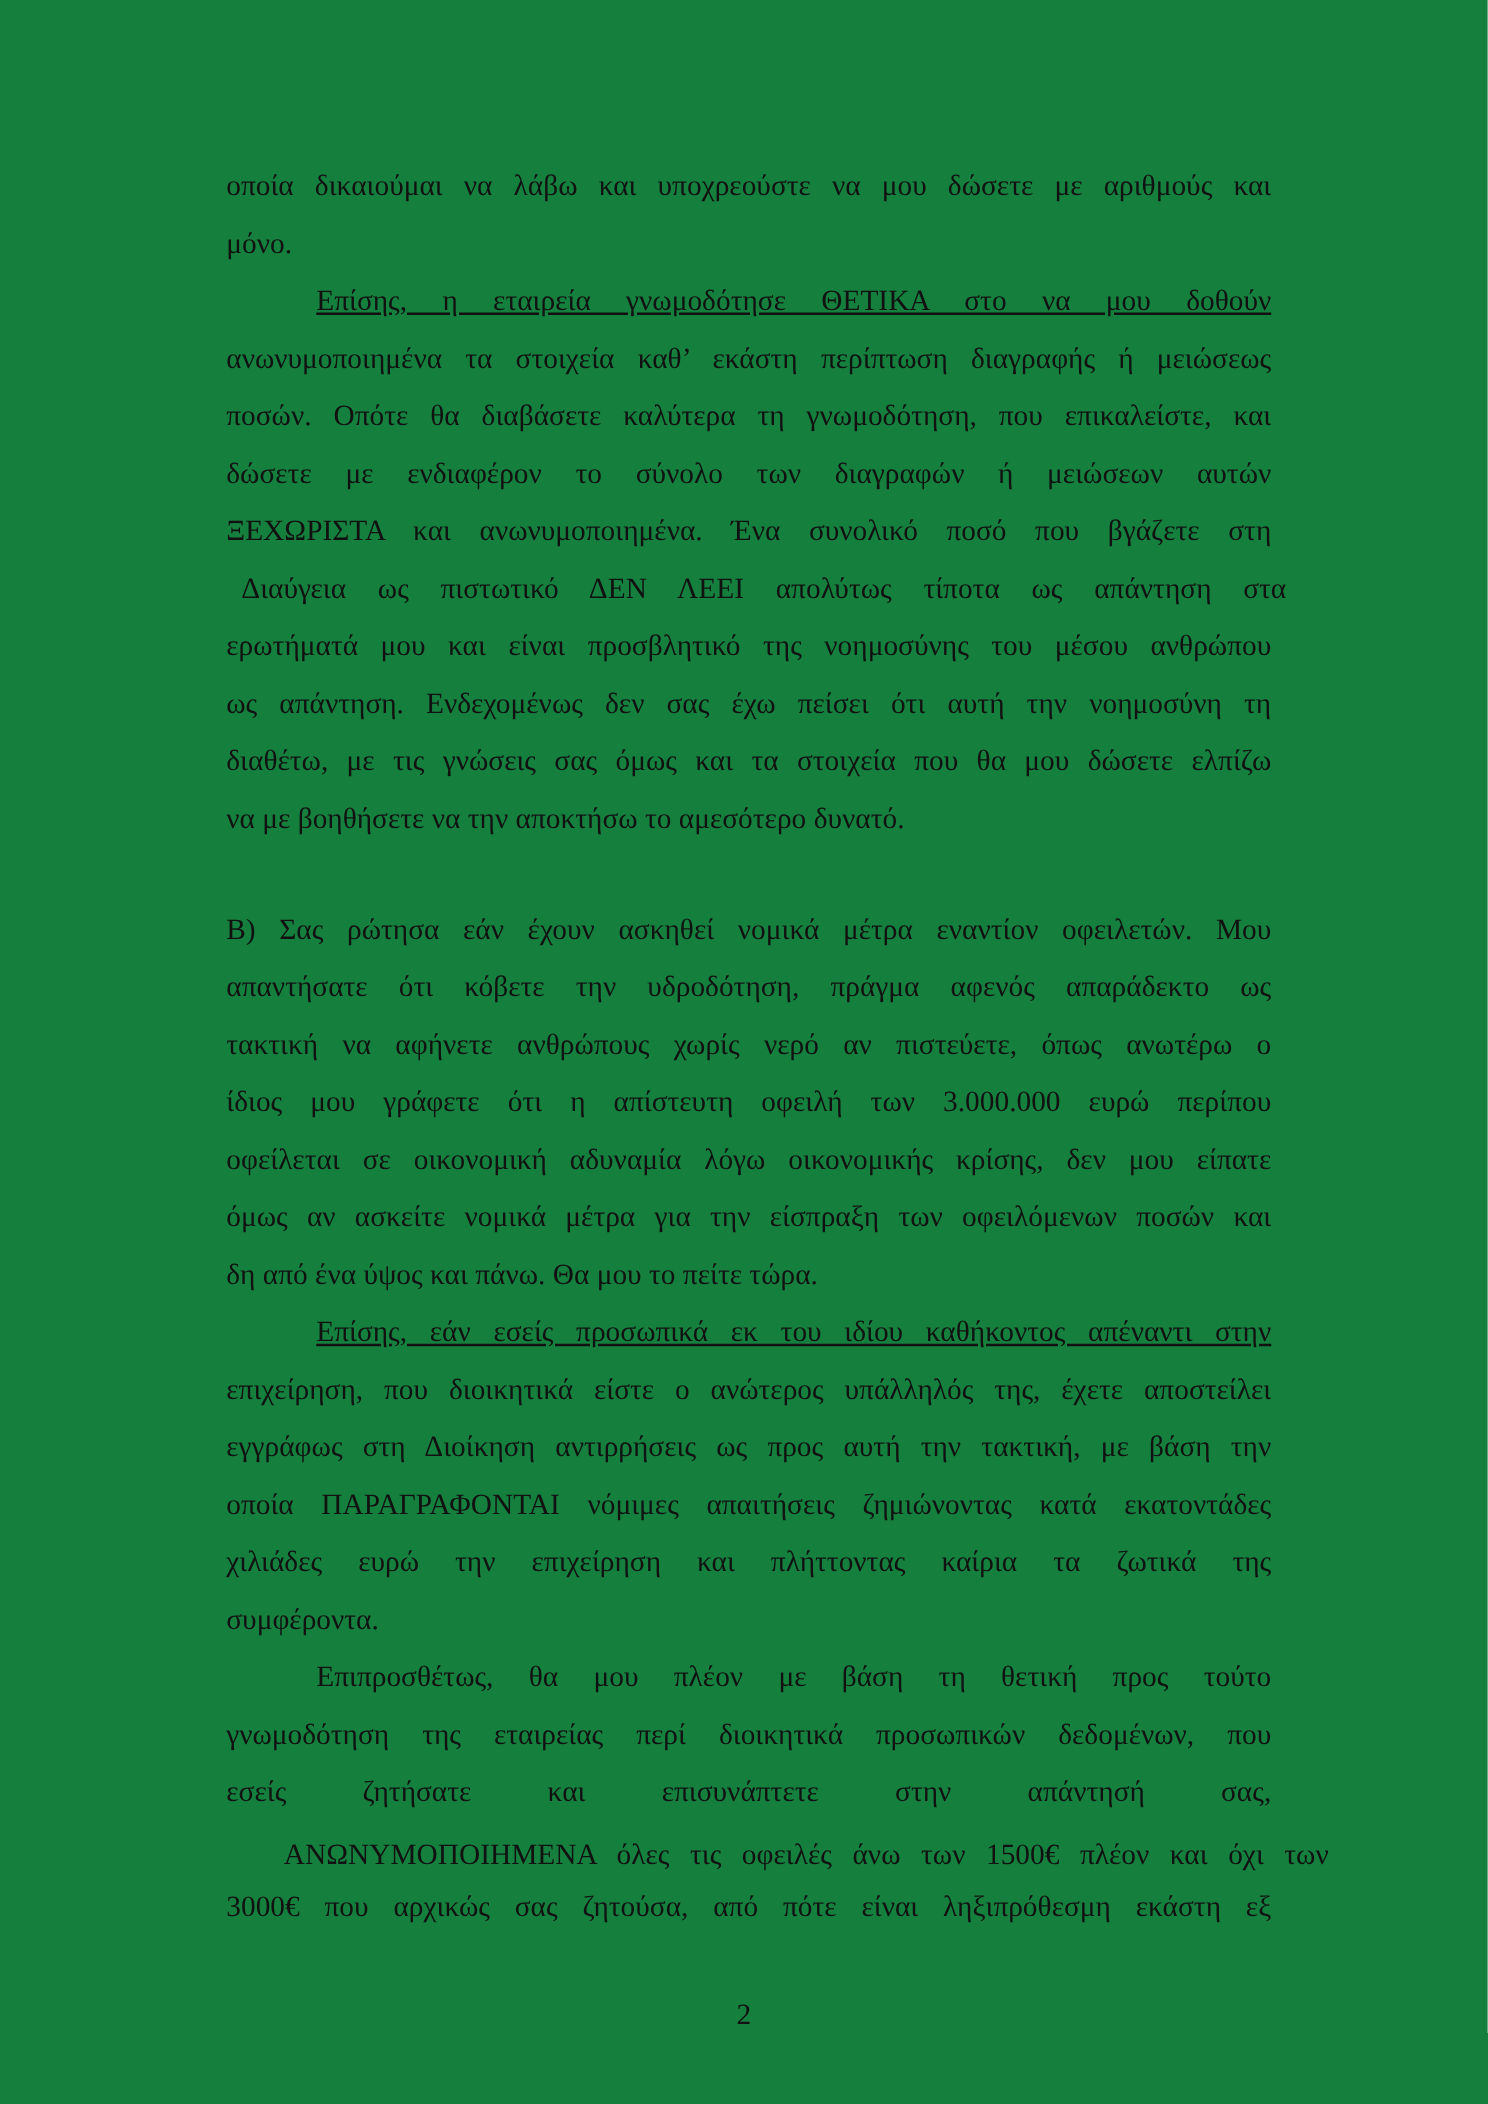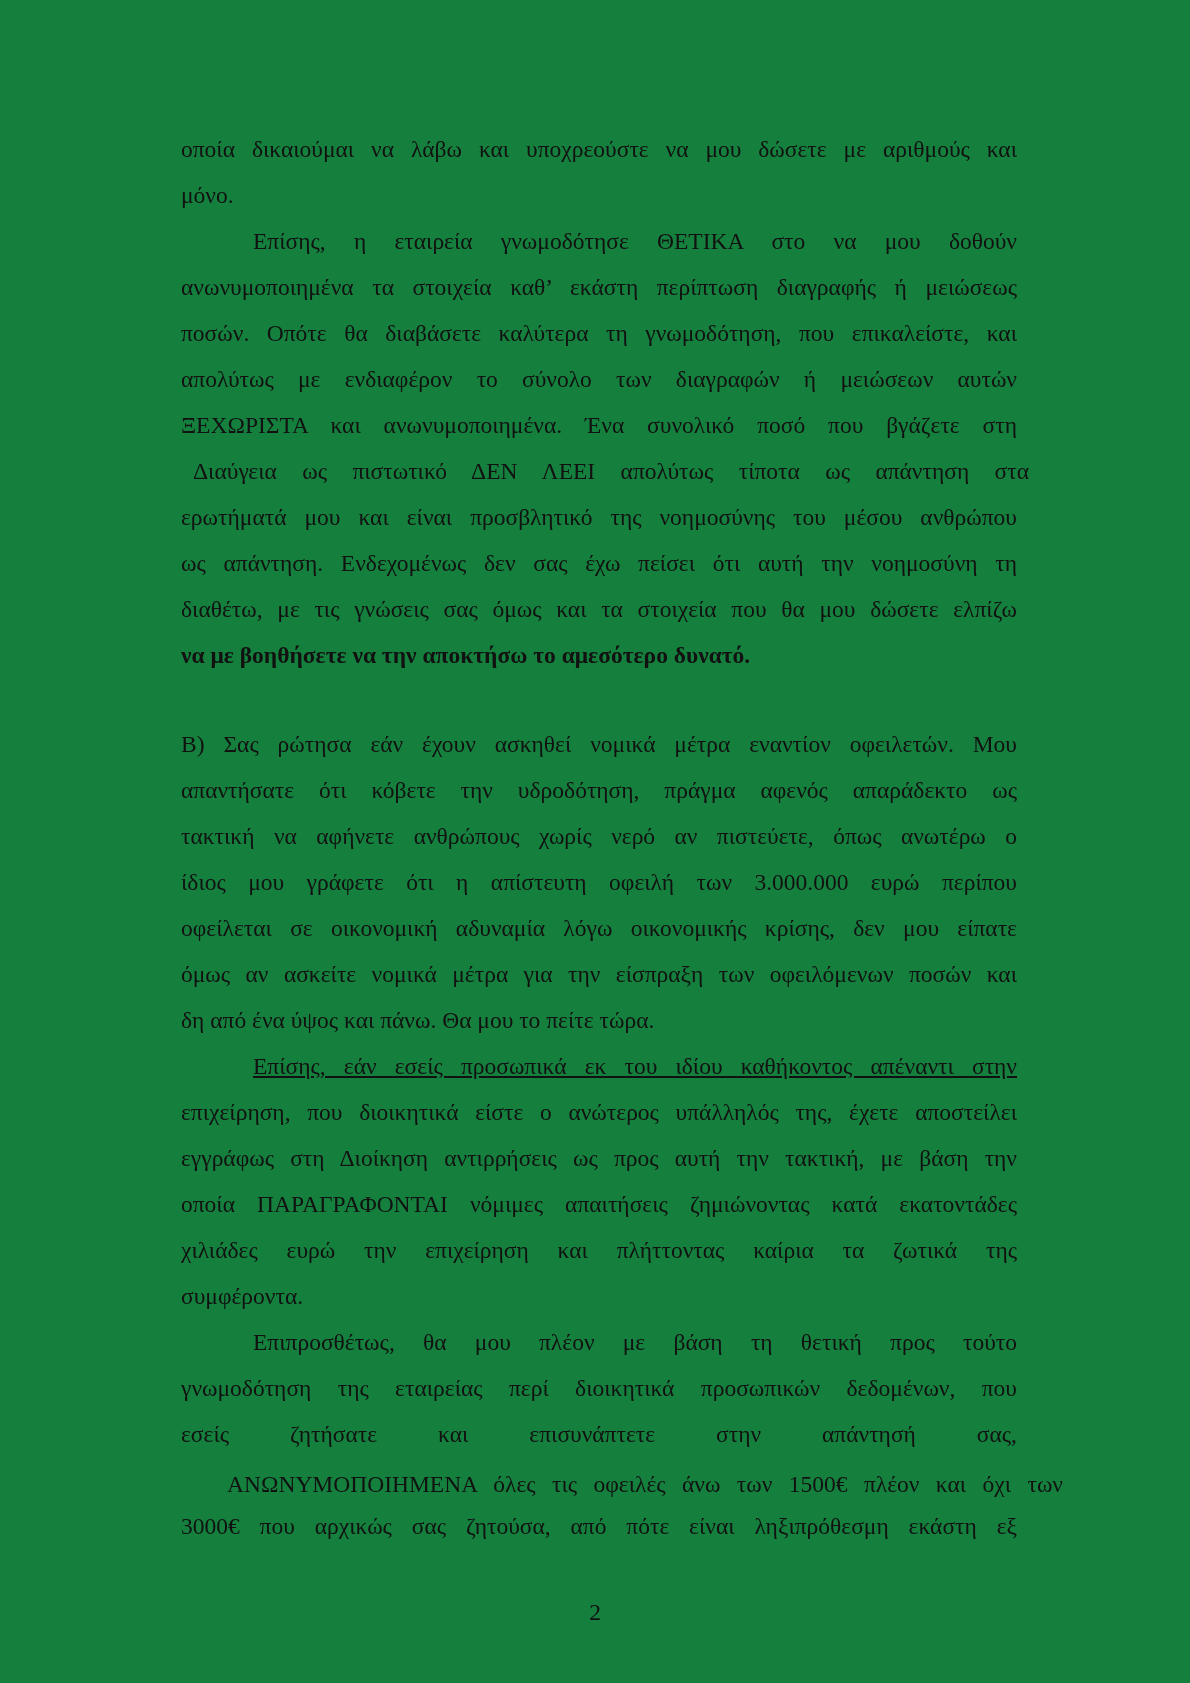--- a/index.html
+++ b/index.html
@@ -58,30 +58,30 @@
     line-height: 30px;
   }
 </style>
 </head>
 <body>
 
 <div class="page">
   <div class="text-block" id="text-block" style="top:0;">
       <div class="line justify" style="top: 134px;">οποία δικαιούμαι να λάβω και υποχρεούστε να μου δώσετε με αριθμούς και</div>
       <div class="line" style="top: 180px;">μόνο.</div>
-      <div class="line justify indent" style="top: 226px;">Επίσης, η εταιρεία γνωμοδότησε ΘΕΤΙΚΑ στο να μου δοθούν</div>
+      <div class="line justify indent" style="top: 226px; text-decoration: underline;">Επίσης, η εταιρεία γνωμοδότησε ΘΕΤΙΚΑ στο να μου δοθούν</div>
       <div class="line justify" style="top: 272px;">ανωνυμοποιημένα τα στοιχεία καθ’ εκάστη περίπτωση διαγραφής ή μειώσεως</div>
       <div class="line justify" style="top: 318px;">ποσών. Οπότε θα διαβάσετε καλύτερα τη γνωμοδότηση, που επικαλείστε, και</div>
-      <div class="line justify" style="top: 364px;">απολύτως με ενδιαφέρον το σύνολο των διαγραφών ή μειώσεων αυτών</div>
+      <div class="line justify" style="top: 364px;">δώσετε με ενδιαφέρον το σύνολο των διαγραφών ή μειώσεων αυτών</div>
       <div class="line justify" style="top: 410px;">ΞΕΧΩΡΙΣΤΑ και ανωνυμοποιημένα. Ένα συνολικό ποσό που βγάζετε στη</div>
       <div class="line justify" style="top: 456px; margin-left: 12px;">Διαύγεια ως πιστωτικό ΔΕΝ ΛΕΕΙ απολύτως τίποτα ως απάντηση στα</div>
       <div class="line justify" style="top: 502px;">ερωτήματά μου και είναι προσβλητικό της νοημοσύνης του μέσου ανθρώπου</div>
       <div class="line justify" style="top: 548px;">ως απάντηση. Ενδεχομένως δεν σας έχω πείσει ότι αυτή την νοημοσύνη τη</div>
       <div class="line justify" style="top: 594px;">διαθέτω, με τις γνώσεις σας όμως και τα στοιχεία που θα μου δώσετε ελπίζω</div>
-      <div class="line" style="top: 640px; font-weight: bold;">να με βοηθήσετε να την αποκτήσω το αμεσότερο δυνατό.</div>
+      <div class="line" style="top: 640px;">να με βοηθήσετε να την αποκτήσω το αμεσότερο δυνατό.</div>
       <div class="line justify" style="top: 729px;">Β) Σας ρώτησα εάν έχουν ασκηθεί νομικά μέτρα εναντίον οφειλετών. Μου</div>
       <div class="line justify" style="top: 775px;">απαντήσατε ότι κόβετε την υδροδότηση, πράγμα αφενός απαράδεκτο ως</div>
       <div class="line justify" style="top: 821px;">τακτική να αφήνετε ανθρώπους χωρίς νερό αν πιστεύετε, όπως ανωτέρω ο</div>
       <div class="line justify" style="top: 867px;">ίδιος μου γράφετε ότι η απίστευτη οφειλή των 3.000.000 ευρώ περίπου</div>
       <div class="line justify" style="top: 913px;">οφείλεται σε οικονομική αδυναμία λόγω οικονομικής κρίσης, δεν μου είπατε</div>
       <div class="line justify" style="top: 959px;">όμως αν ασκείτε νομικά μέτρα για την είσπραξη των οφειλόμενων ποσών και</div>
       <div class="line" style="top: 1005px;">δη από ένα ύψος και πάνω. Θα μου το πείτε τώρα.</div>
       <div class="line justify indent" style="top: 1051px; text-decoration: underline;">Επίσης, εάν εσείς προσωπικά εκ του ιδίου καθήκοντος απέναντι στην</div>
       <div class="line justify" style="top: 1097px;">επιχείρηση, που διοικητικά είστε ο ανώτερος υπάλληλός της, έχετε αποστείλει</div>
       <div class="line justify" style="top: 1143px;">εγγράφως στη Διοίκηση αντιρρήσεις ως προς αυτή την τακτική, με βάση την</div>

